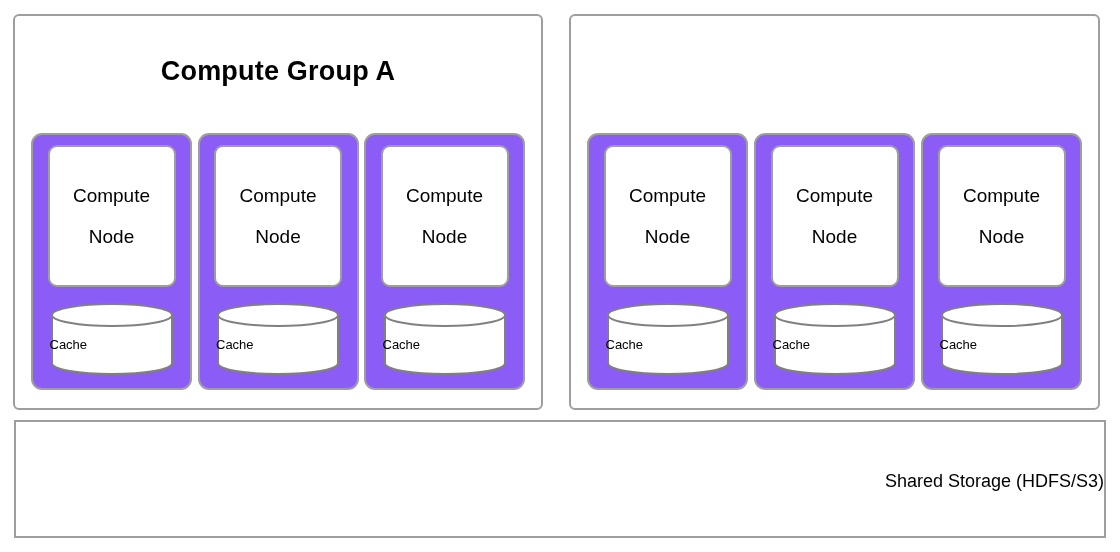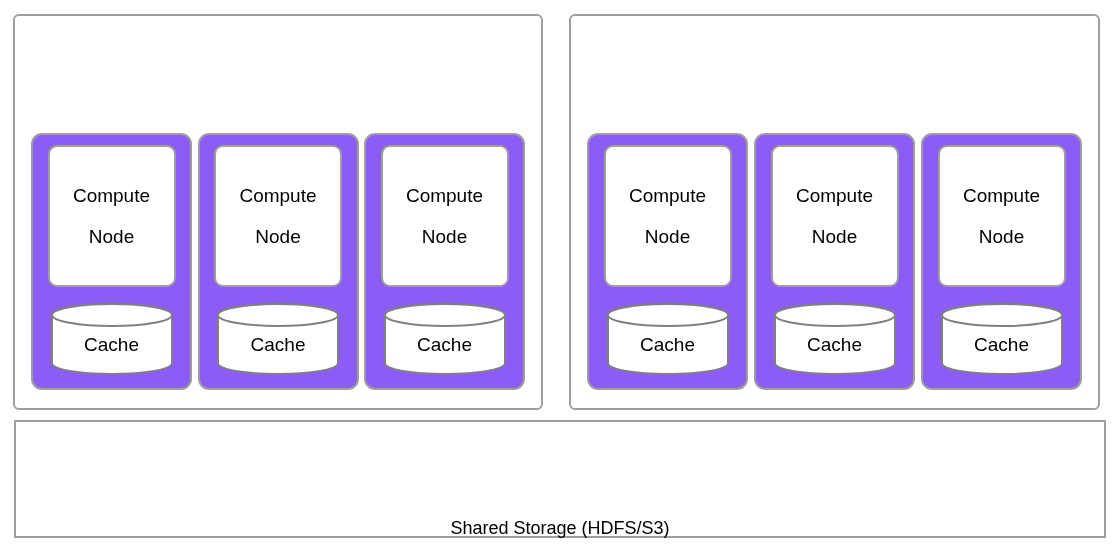--- a/index.html
+++ b/index.html
@@ -102,22 +102,21 @@
     top: 0;
     width: 124px;
     height: 74px;
     display: block;
   }
   .cache-label {
     position: absolute;
     left: 0;
     right: 0;
     top: 32px;
-    text-align: center;
-    font-size: 19px;
+    font-size: 13px;
     color: #000000;
     line-height: 22px;
   }
 
   
   #shared-storage {
     position: absolute;
     left: 14px;
     top: 420px;
     width: 1092px;
@@ -125,33 +124,33 @@
     background: #ffffff;
     border: 2px solid #9e9e9e;
     border-radius: 0;
     box-sizing: border-box;
   }
   #shared-storage .storage-label {
     position: absolute;
     left: 0;
     right: 0;
     top: 48px;
-    text-align: center;
+    text-align: right;
     font-size: 18px;
     color: #000000;
     line-height: 22px;
-    margin-top: 47px;
   }
 </style>
 </head>
 <body>
 
 <div id="diagram-root">
 
   <div class="group-box" id="group-a">
+    <div class="group-title">Compute Group A</div>
 
     <div class="nodes-row">
 
       <div class="node-card">
         <div class="compute-node">
           <span class="ln">Compute</span>
           <span class="ln">Node</span>
         </div>
         <div class="cache-cyl">
           <svg viewBox="0 0 124 74" preserveAspectRatio="none">

